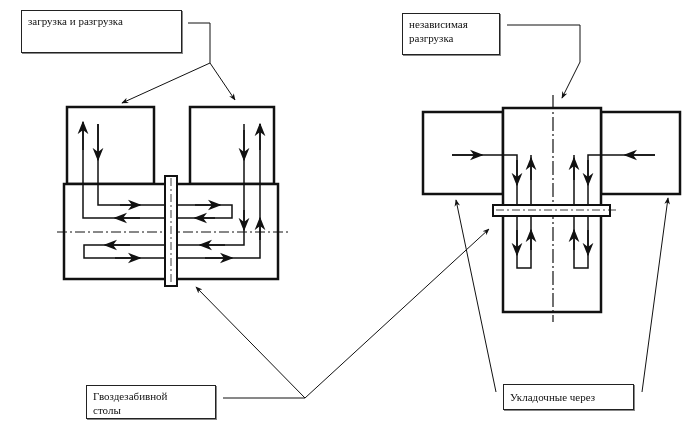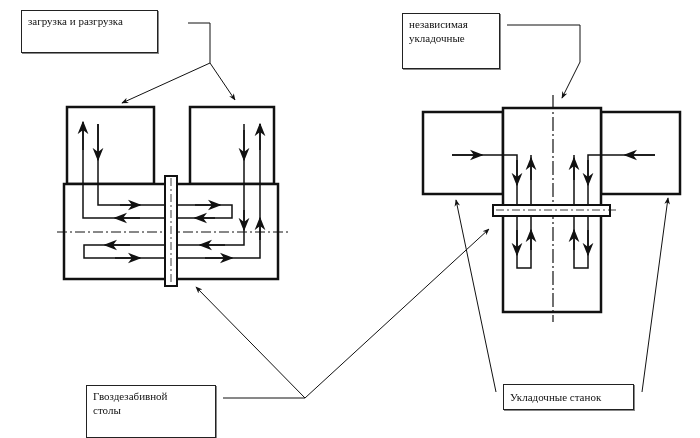--- a/index.html
+++ b/index.html
@@ -98,29 +98,29 @@
 
     <line x1="223" y1="398" x2="305" y2="398" stroke="#111" stroke-width="1"></line>
     <line x1="305" y1="398" x2="196" y2="287" stroke="#111" stroke-width="1" marker-end="url(#ah)"></line>
     <line x1="305" y1="398" x2="489" y2="229" stroke="#111" stroke-width="1" marker-end="url(#ah)"></line>
 
     <line x1="496" y1="392" x2="456" y2="200" stroke="#111" stroke-width="1" marker-end="url(#ah)"></line>
     <line x1="642" y1="392" x2="668" y2="198" stroke="#111" stroke-width="1" marker-end="url(#ah)"></line>
   </g>
 </svg>
 
-<div class="label" style="left:21px; top:10px; width:137px; height:43px;">
+<div class="label" style="left:21px; top:10px; width:161px; height:43px;">
   <span>загрузка и разгрузка</span>
 </div>
 
-<div class="label" style="left:402px; top:13px; width:98px; height:56px;">
+<div class="label" style="left:402px; top:13px; width:98px; height:42px;">
   <span>независимая</span>
-  <span>укладочные</span>
+  <span>разгрузка</span>
 </div>
 
-<div class="label" style="left:86px; top:385px; width:130px; height:53px;">
+<div class="label" style="left:86px; top:385px; width:130px; height:34px;">
   <span>Гвоздезабивной</span>
   <span>столы</span>
 </div>
 
 <div class="label" style="left:503px; top:384px; width:131px; height:26px; padding-top:5px;">
-  <span>Укладочные станок</span>
+  <span>Укладочные через</span>
 </div>
 
 </body></html>

